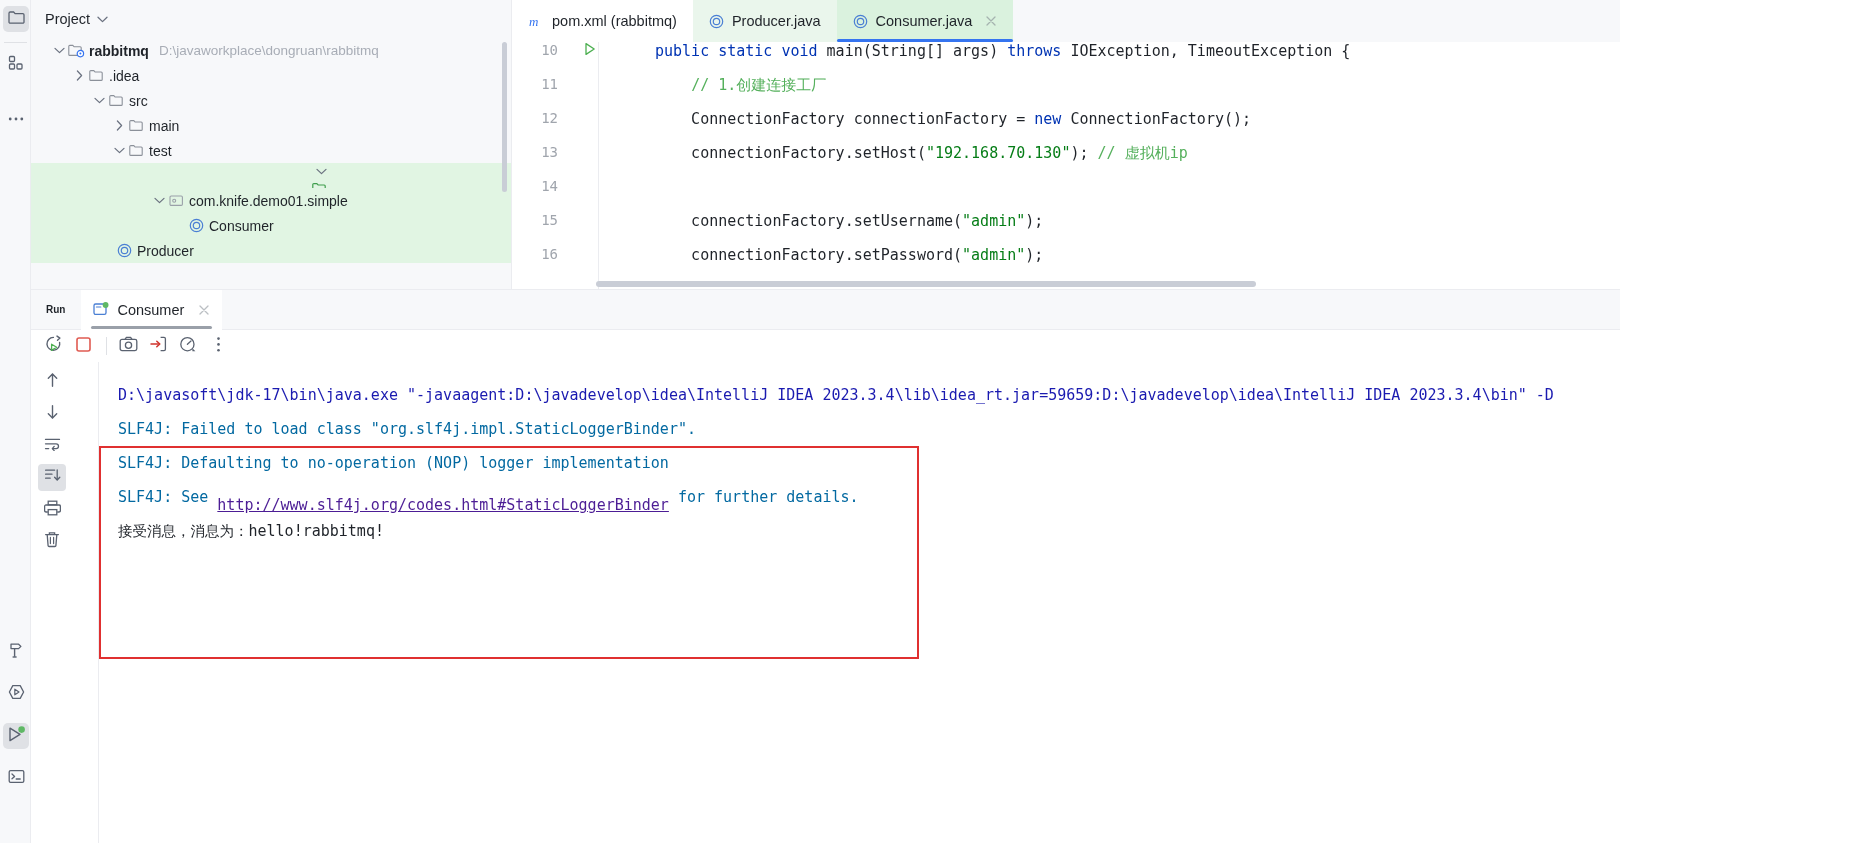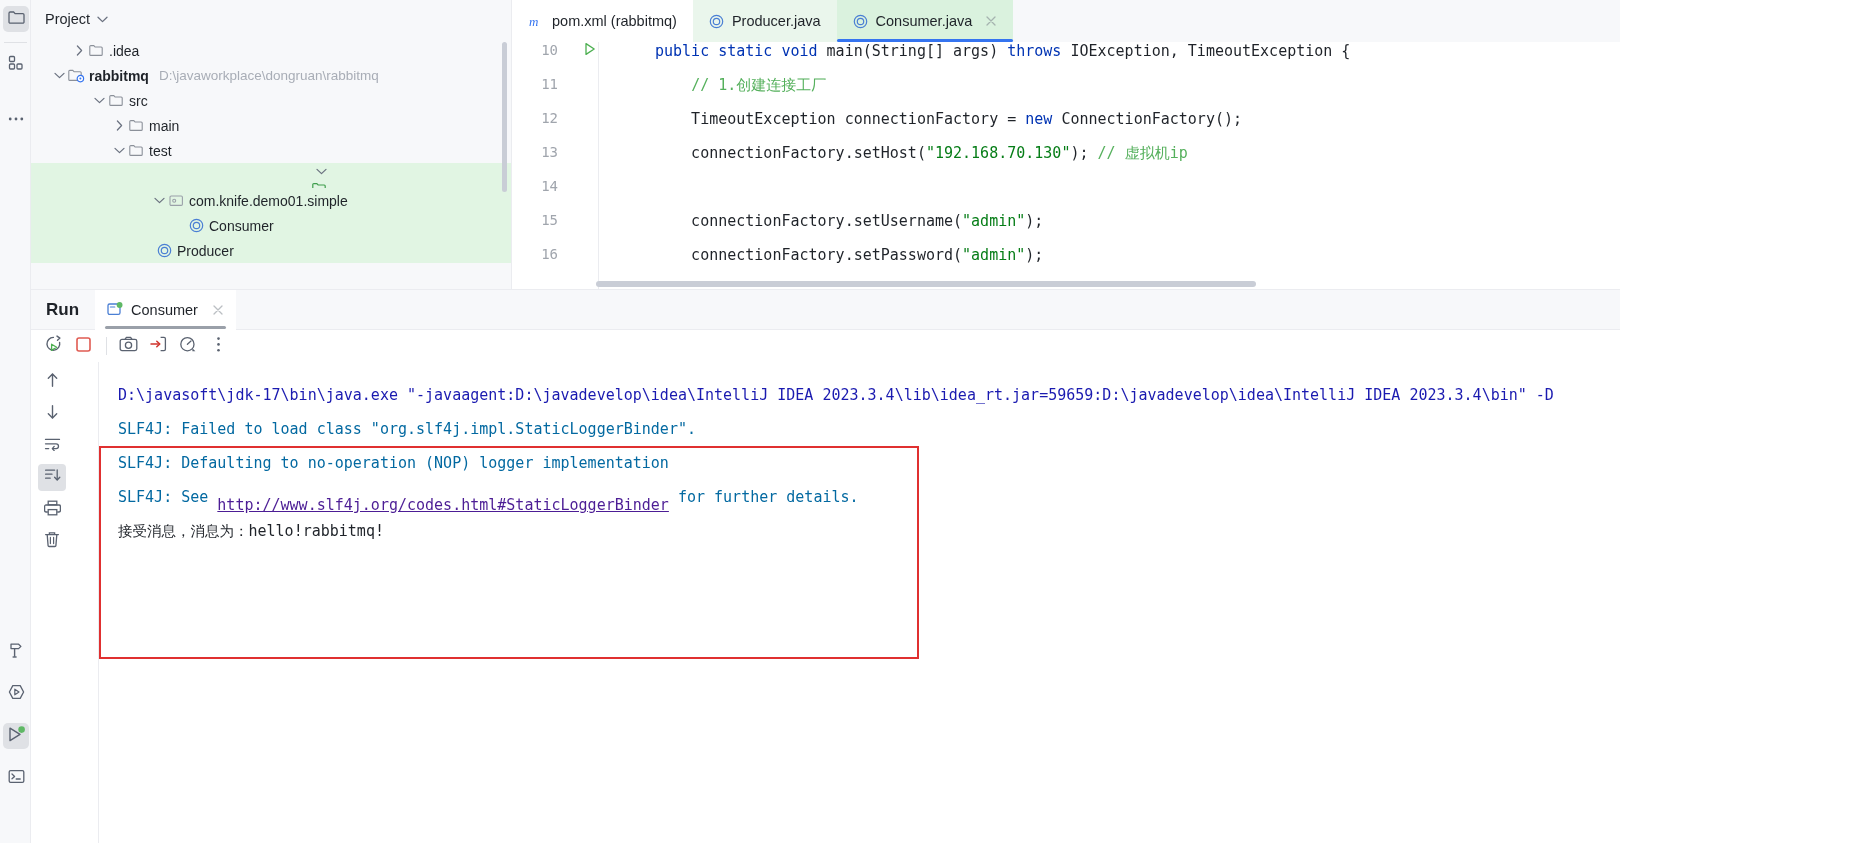--- a/index.html
+++ b/index.html
@@ -191,21 +191,21 @@
   }
   .run-tabbar {
     position: absolute; left: 0; top: 0;
     width: 1837px; height: 40px;
     background: #f7f8fa;
     display: flex; align-items: center;
     border-bottom: 1px solid #ebecf0;
     box-sizing: border-box;
   }
   .run-title {
-    font-size: 17px; color: #1f2329; font-weight: 700;
+    font-size: 10px; color: #1f2329; font-weight: 700;
     padding: 0 16px 0 15px;
   }
   .run-tab {
     position: relative;
     display: flex; align-items: center;
     height: 40px; padding: 0 12px 0 12px;
     background: #ffffff;
     font-size: 14.5px; color: #1f2329;
   }
   .run-tab::after {
@@ -357,49 +357,49 @@
     <div class="project-header">
       <span class="title">Project</span>
       <span class="chev-sm">
         <svg width="11" height="7" viewBox="0 0 11 7">
             <path d="M1 1.3L5.5 5.6 10 1.3" fill="none" stroke="#6b7280" stroke-width="1.3" stroke-linecap="round" stroke-linejoin="round"></path>
           </svg>
       </span>
     </div>
 
     <div class="tree" id="tree-root">
+        <div class="tree-row" style="padding-left: 20px;">
+          <span class="twisty">
+            <svg width="11" height="7" viewBox="0 0 11 7">
+              <path d="M1 1.4L5.5 5.6 10 1.4" fill="none" stroke="#6b7280" stroke-width="1.25" stroke-linecap="round" stroke-linejoin="round"></path>
+            </svg>
+          </span>
+          <span class="tree-icon">
+            <svg width="17" height="14" viewBox="0 0 17 14">
+              <path d="M.8 2.4A1 1 0 0 1 1.8 1.4h3l1.3 1.4h6.1a1 1 0 0 1 1 1v6.6a1 1 0 0 1-1 1H1.8a1 1 0 0 1-1-1V2.4z" fill="none" stroke="#8b9099" stroke-width="1.1"></path>
+              <circle cx="12.4" cy="9.6" r="3.2" fill="#fff" stroke="#3574f0" stroke-width="1.2"></circle>
+              <circle cx="12.4" cy="9.6" r="1" fill="#3574f0"></circle>
+            </svg>
+          </span>
+          <span class="tree-label bold">rabbitmq</span>
+          <span class="tree-path">D:\javaworkplace\dongruan\rabbitmq</span>
+        </div>
         <div class="tree-row" style="padding-left: 40px;">
           <span class="twisty">
             <svg width="7" height="11" viewBox="0 0 7 11">
               <path d="M1.4 1L5.6 5.5 1.4 10" fill="none" stroke="#6b7280" stroke-width="1.25" stroke-linecap="round" stroke-linejoin="round"></path>
             </svg>
           </span>
           <span class="tree-icon">
             <svg width="15" height="13" viewBox="0 0 15 13">
               <path d="M.8 2.6A1 1 0 0 1 1.8 1.6h3l1.3 1.4h6.1a1 1 0 0 1 1 1v6.4a1 1 0 0 1-1 1H1.8a1 1 0 0 1-1-1V2.6z" fill="none" stroke="#8b9099" stroke-width="1.1"></path>
             </svg>
           </span>
           <span class="tree-label">.idea</span>
         </div>
-        <div class="tree-row" style="padding-left: 20px;">
-          <span class="twisty">
-            <svg width="11" height="7" viewBox="0 0 11 7">
-              <path d="M1 1.4L5.5 5.6 10 1.4" fill="none" stroke="#6b7280" stroke-width="1.25" stroke-linecap="round" stroke-linejoin="round"></path>
-            </svg>
-          </span>
-          <span class="tree-icon">
-            <svg width="17" height="14" viewBox="0 0 17 14">
-              <path d="M.8 2.4A1 1 0 0 1 1.8 1.4h3l1.3 1.4h6.1a1 1 0 0 1 1 1v6.6a1 1 0 0 1-1 1H1.8a1 1 0 0 1-1-1V2.4z" fill="none" stroke="#8b9099" stroke-width="1.1"></path>
-              <circle cx="12.4" cy="9.6" r="3.2" fill="#fff" stroke="#3574f0" stroke-width="1.2"></circle>
-              <circle cx="12.4" cy="9.6" r="1" fill="#3574f0"></circle>
-            </svg>
-          </span>
-          <span class="tree-label bold">rabbitmq</span>
-          <span class="tree-path">D:\javaworkplace\dongruan\rabbitmq</span>
-        </div>
         <div class="tree-row" style="padding-left: 60px;">
           <span class="twisty">
             <svg width="11" height="7" viewBox="0 0 11 7">
               <path d="M1 1.4L5.5 5.6 10 1.4" fill="none" stroke="#6b7280" stroke-width="1.25" stroke-linecap="round" stroke-linejoin="round"></path>
             </svg>
           </span>
           <span class="tree-icon">
             <svg width="15" height="13" viewBox="0 0 15 13">
               <path d="M.8 2.6A1 1 0 0 1 1.8 1.6h3l1.3 1.4h6.1a1 1 0 0 1 1 1v6.4a1 1 0 0 1-1 1H1.8a1 1 0 0 1-1-1V2.6z" fill="none" stroke="#8b9099" stroke-width="1.1"></path>
             </svg>
@@ -462,21 +462,21 @@
         <div class="tree-row hl" style="padding-left: 140px;">
           <span class="twisty empty"></span>
           <span class="tree-icon">
             <svg width="15" height="15" viewBox="0 0 15 15">
               <circle cx="7.5" cy="7.5" r="6.2" fill="none" stroke="#4a7fd4" stroke-width="1.2"></circle>
               <circle cx="7.5" cy="7.5" r="3.2" fill="none" stroke="#4a7fd4" stroke-width="1.2"></circle>
             </svg>
           </span>
           <span class="tree-label">Consumer</span>
         </div>
-        <div class="tree-row hl" style="padding-left: 108px;">
+        <div class="tree-row hl" style="padding-left: 68px;">
           <span class="twisty empty"></span>
           <span class="tree-icon">
             <svg width="15" height="15" viewBox="0 0 15 15">
               <circle cx="7.5" cy="7.5" r="6.2" fill="none" stroke="#4a7fd4" stroke-width="1.2"></circle>
               <circle cx="7.5" cy="7.5" r="3.2" fill="none" stroke="#4a7fd4" stroke-width="1.2"></circle>
             </svg>
           </span>
           <span class="tree-label">Producer</span>
         </div>
       </div>
@@ -526,21 +526,21 @@
         </div>
       </div>
 
     <div class="code-wrap">
       <div class="gutter-divider"></div>
       <div id="code-lines">
           <div class="code-line"><span class="ln">10</span><span class="gut-mark"><svg width="14" height="14" viewBox="0 0 14 14">
                 <path d="M3 1.6l8.2 5.4L3 12.4z" fill="none" stroke="#4caf50" stroke-width="1.3" stroke-linejoin="round"></path>
               </svg></span><span class="code-text"><span class="kw">public</span><span class="id"> </span><span class="kw">static</span><span class="id"> </span><span class="kw">void</span><span class="id"> </span><span class="fn">main</span><span class="id">(</span><span class="id">String</span><span class="id">[] args) </span><span class="kw">throws</span><span class="id"> IOException, TimeoutException {</span></span></div>
           <div class="code-line"><span class="ln">11</span><span class="gut-mark"></span><span class="code-text"><span class="id">    </span><span class="cmt-green">// </span><span class="cmt-green">1.创建连接工厂</span></span></div>
-          <div class="code-line"><span class="ln">12</span><span class="gut-mark"></span><span class="code-text"><span class="id">    TimeoutException connectionFactory = </span><span class="kw">new</span><span class="id"> ConnectionFactory();</span></span></div>
+          <div class="code-line"><span class="ln">12</span><span class="gut-mark"></span><span class="code-text"><span class="id">    ConnectionFactory connectionFactory = </span><span class="kw">new</span><span class="id"> ConnectionFactory();</span></span></div>
           <div class="code-line"><span class="ln">13</span><span class="gut-mark"></span><span class="code-text"><span class="id">    connectionFactory.setHost(</span><span class="str">"192.168.70.130"</span><span class="id">); </span><span class="cmt-green">// </span><span class="cmt-green">虚拟机ip</span></span></div>
           <div class="code-line"><span class="ln">14</span><span class="gut-mark"></span></div>
           <div class="code-line"><span class="ln">15</span><span class="gut-mark"></span><span class="code-text"><span class="id">    connectionFactory.setUsername(</span><span class="str">"admin"</span><span class="id">);</span></span></div>
           <div class="code-line"><span class="ln">16</span><span class="gut-mark"></span><span class="code-text"><span class="id">    connectionFactory.setPassword(</span><span class="str">"admin"</span><span class="id">);</span></span></div>
         </div>
 
       <div class="insp-widget">
         <span>
           <svg width="16" height="15" viewBox="0 0 16 15">
               <path d="M8 1.2l6.6 12H1.4z" fill="#f0b73c" stroke="#d79a20" stroke-width="1"></path>

